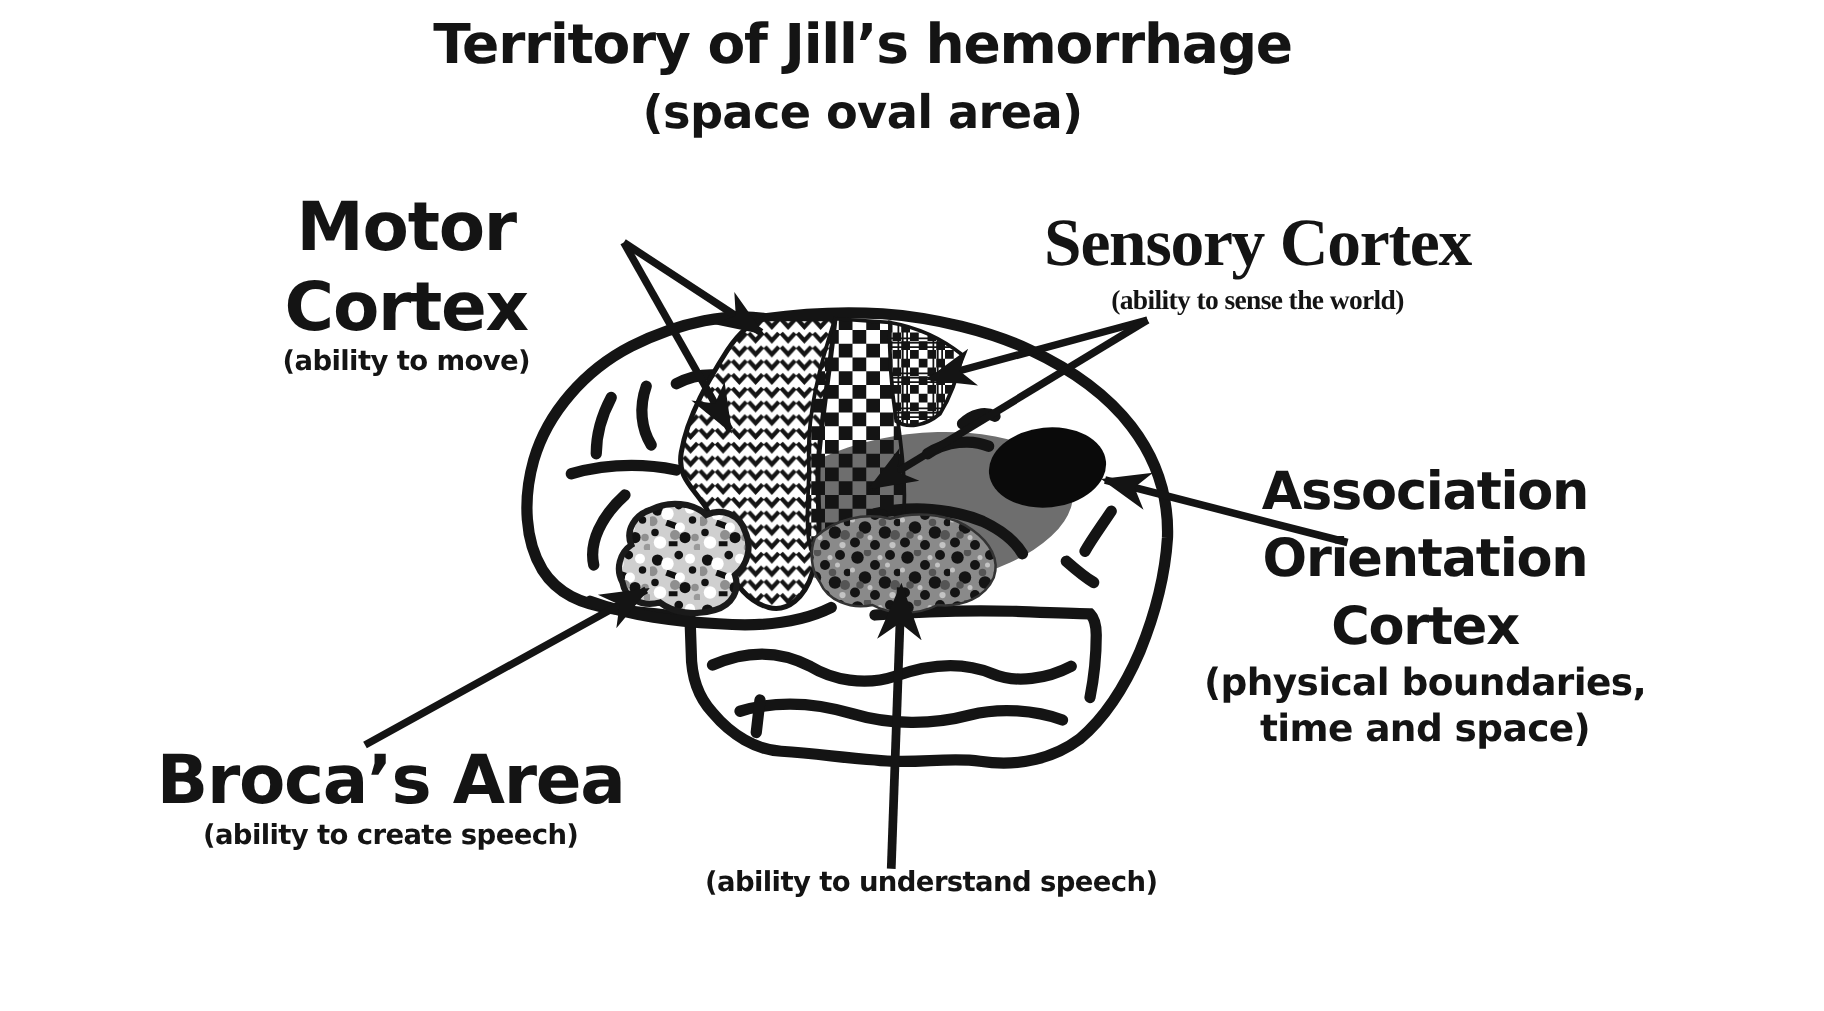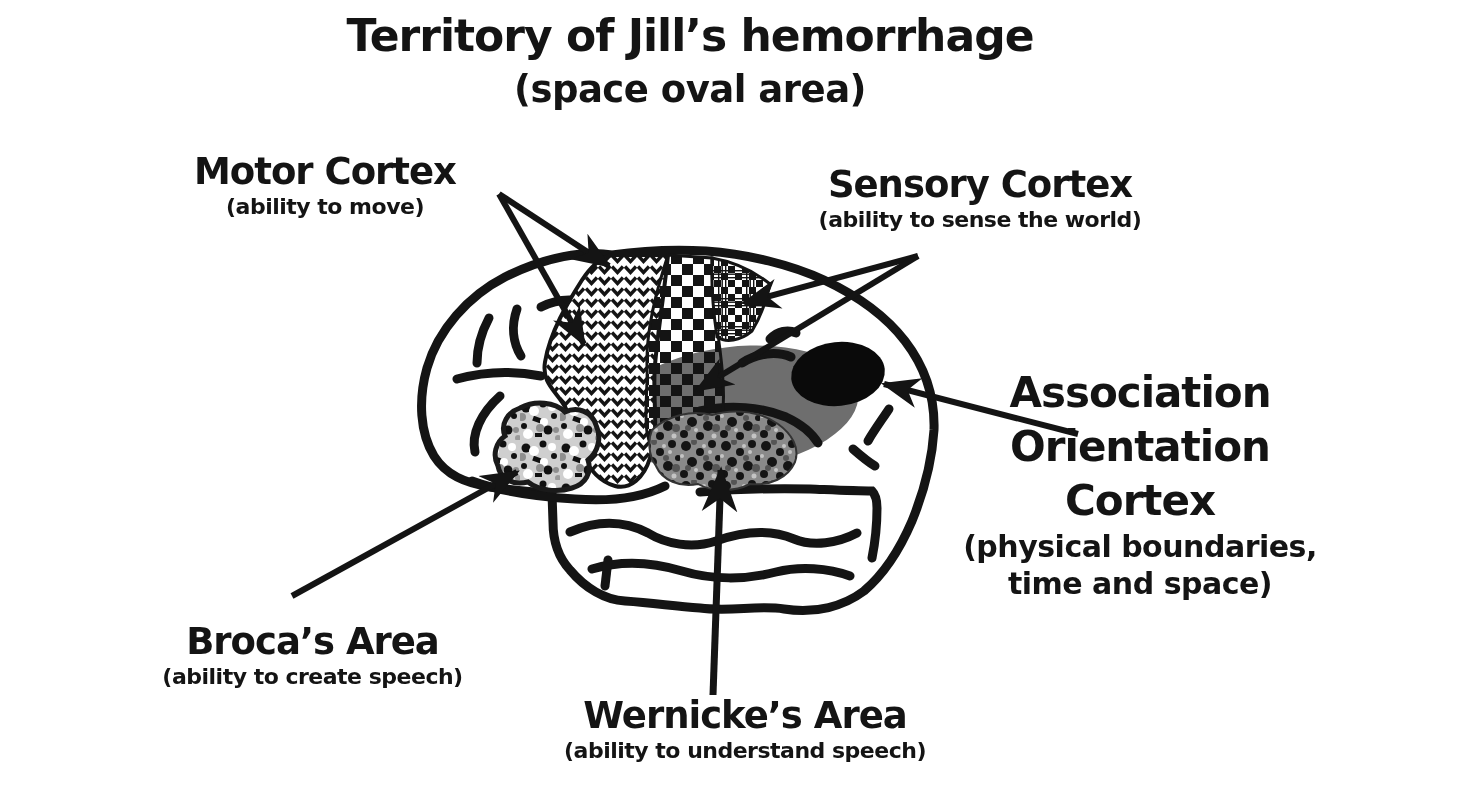--- a/index.html
+++ b/index.html
@@ -2,21 +2,21 @@
 <html><head>
 <meta charset="utf-8">
 <style>
   html,body{margin:0;padding:0;background:#ffffff;}
   .stage{
     position:relative;width:1459px;height:809px;background:#ffffff;overflow:hidden;
     font-family:"DejaVu Sans","Liberation Sans",sans-serif;color:#141414;
   }
   .stage svg{position:absolute;left:0;top:0;}
   .lbl{position:absolute;text-align:center;font-weight:700;z-index:5;}
-  .big{font-size:37px;line-height:1.18;letter-spacing:-1px;}
+  .big{font-size:54px;line-height:1.18;letter-spacing:-1px;}
   .small{font-size:22px;line-height:1.2;letter-spacing:-0.5px;}
   .title-line1{font-size:44px;line-height:52px;letter-spacing:-1px;font-weight:700;}
   .title-line2{font-size:37px;line-height:44px;margin-top:6px;letter-spacing:-0.5px;font-weight:700;}
   .ori-big{font-size:42px;line-height:54px;letter-spacing:-1px;}
   .ori-small{font-size:30px;line-height:37px;letter-spacing:-0.5px;}
 </style>
 </head>
 <body>
 
 <div class="stage">
@@ -196,36 +196,35 @@
   <div class="lbl" style="left:290px;top:10px;width:800px;">
     <div class="title-line1">Territory of Jill’s hemorrhage</div>
     <div class="title-line2">(space oval area)</div>
   </div>
 
   <div class="lbl" style="left:140px;top:150px;width:370px;">
     <div class="big">Motor Cortex</div>
     <div class="small">(ability to move)</div>
   </div>
 
-  <div class="lbl" style="left:710px;top:163px;width:540px;">
+  <div class="lbl" style="left:736px;top:163px;width:540px;font-family:Liberation Serif, serif;">
     <div class="big">Sensory Cortex</div>
     <div class="small">(ability to sense the world)</div>
   </div>
 
   <div class="lbl" style="left:925px;top:366px;width:430px;">
     <div class="ori-big">Association</div>
     <div class="ori-big">Orientation</div>
     <div class="ori-big">Cortex</div>
     <div class="ori-small">(physical boundaries,</div>
     <div class="ori-small">time and space)</div>
   </div>
 
-  <div class="lbl" style="left:60px;top:592px;width:505px;margin-top:28px;">
+  <div class="lbl" style="left:60px;top:592px;width:505px;">
     <div class="big">Broca’s Area</div>
     <div class="small">(ability to create speech)</div>
   </div>
 
   <div class="lbl" style="left:430px;top:694px;width:630px;">
-    <div class="big">Wernicke’s Area</div>
     <div class="small">(ability to understand speech)</div>
   </div>
 
 </div>
 
 </body></html>

